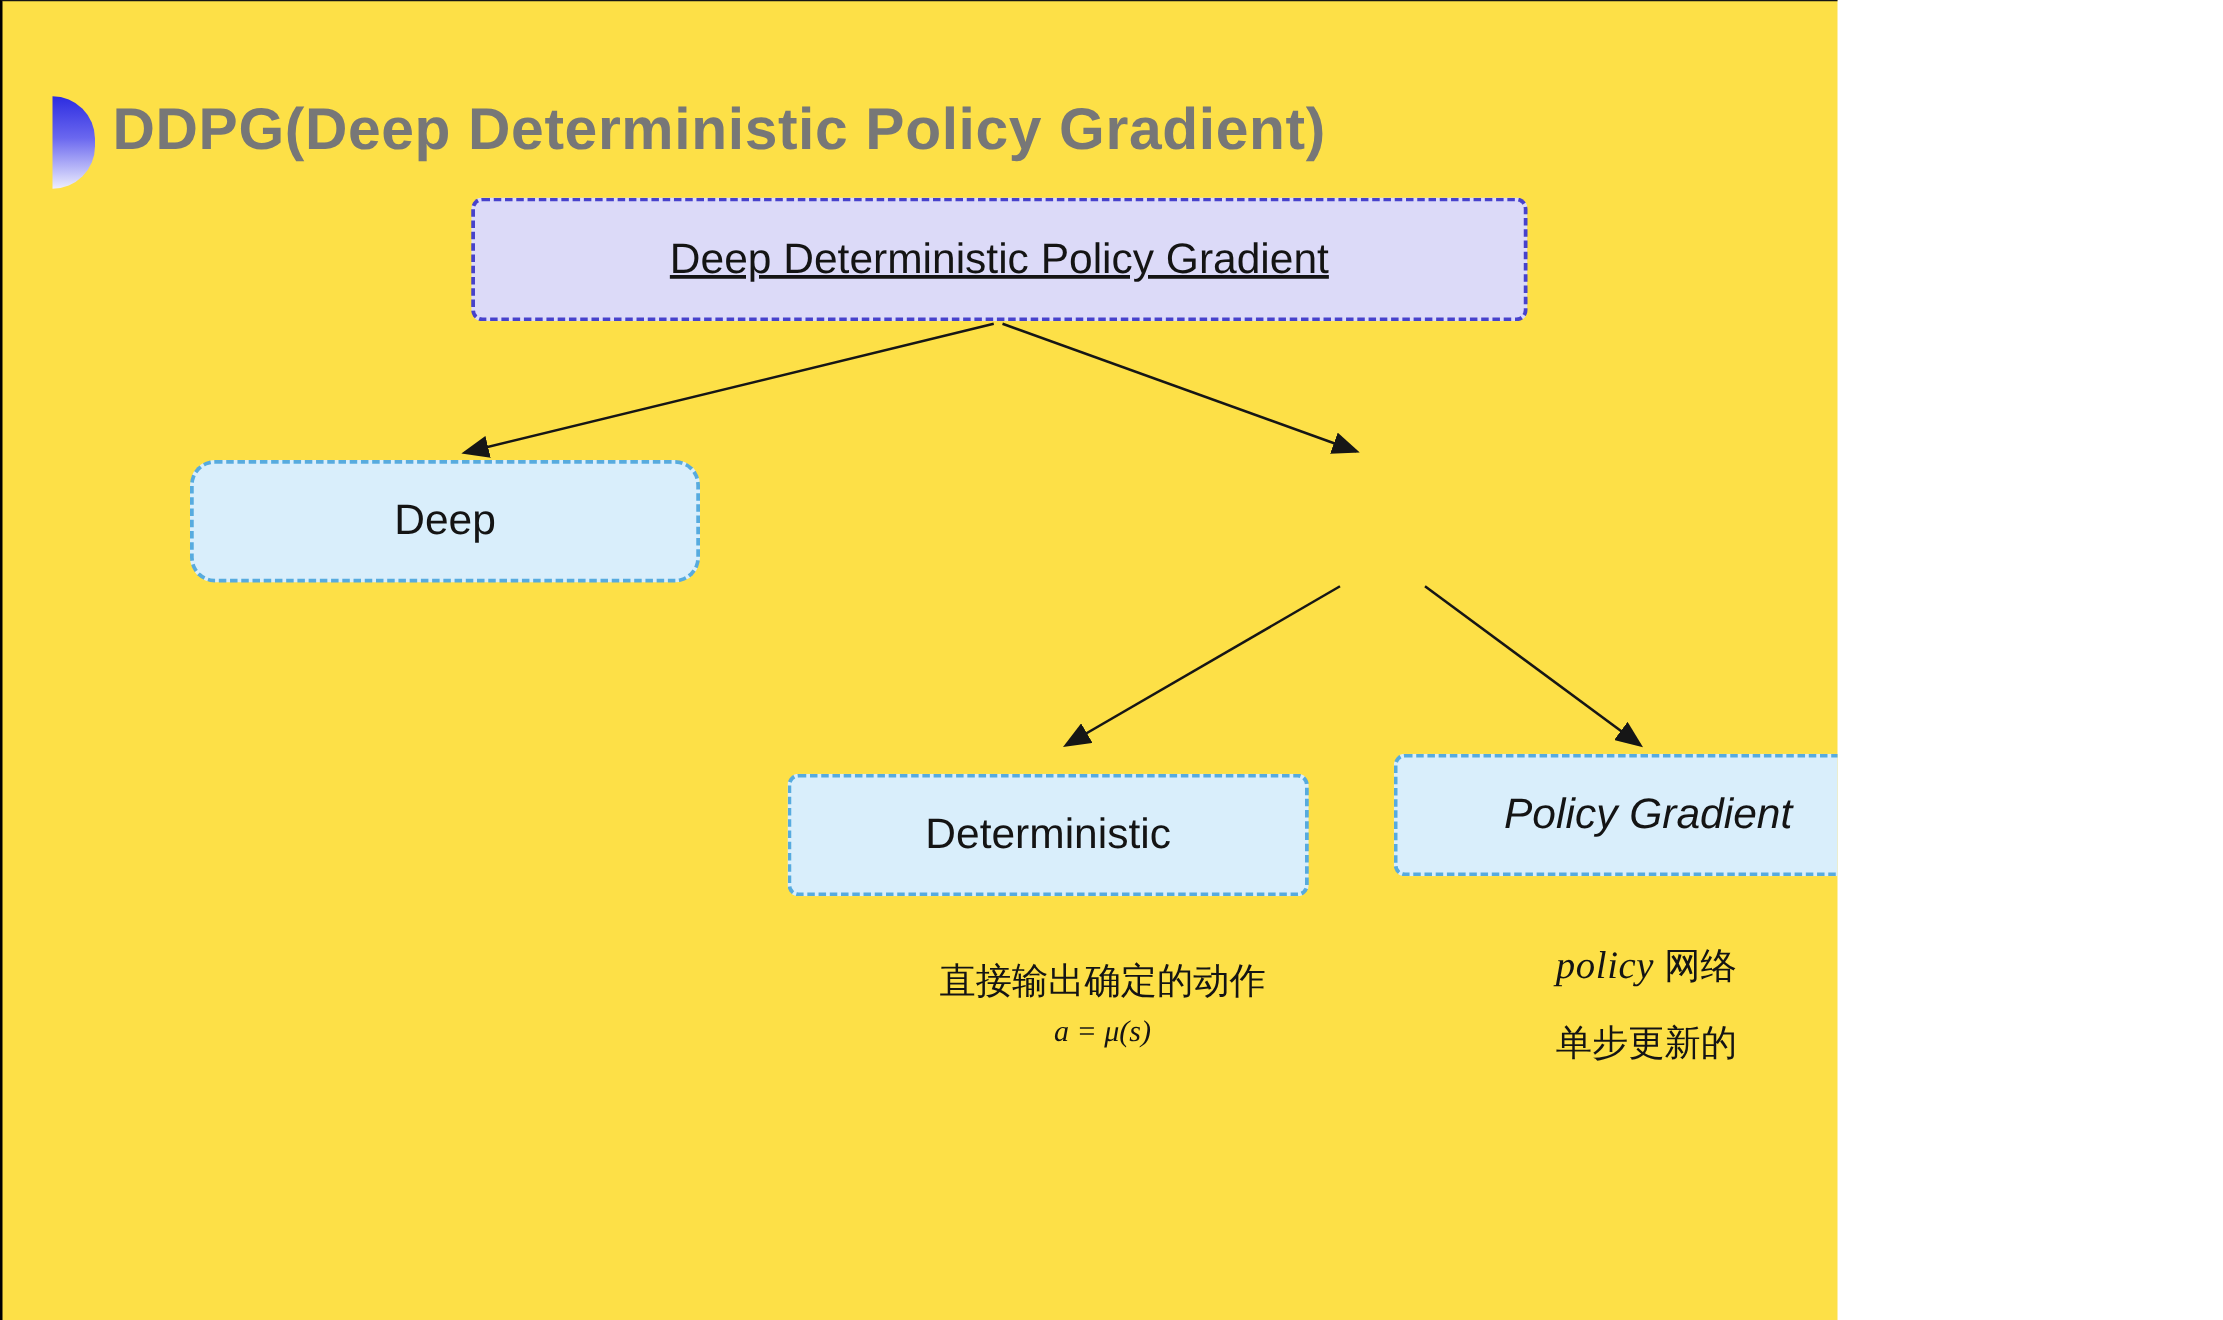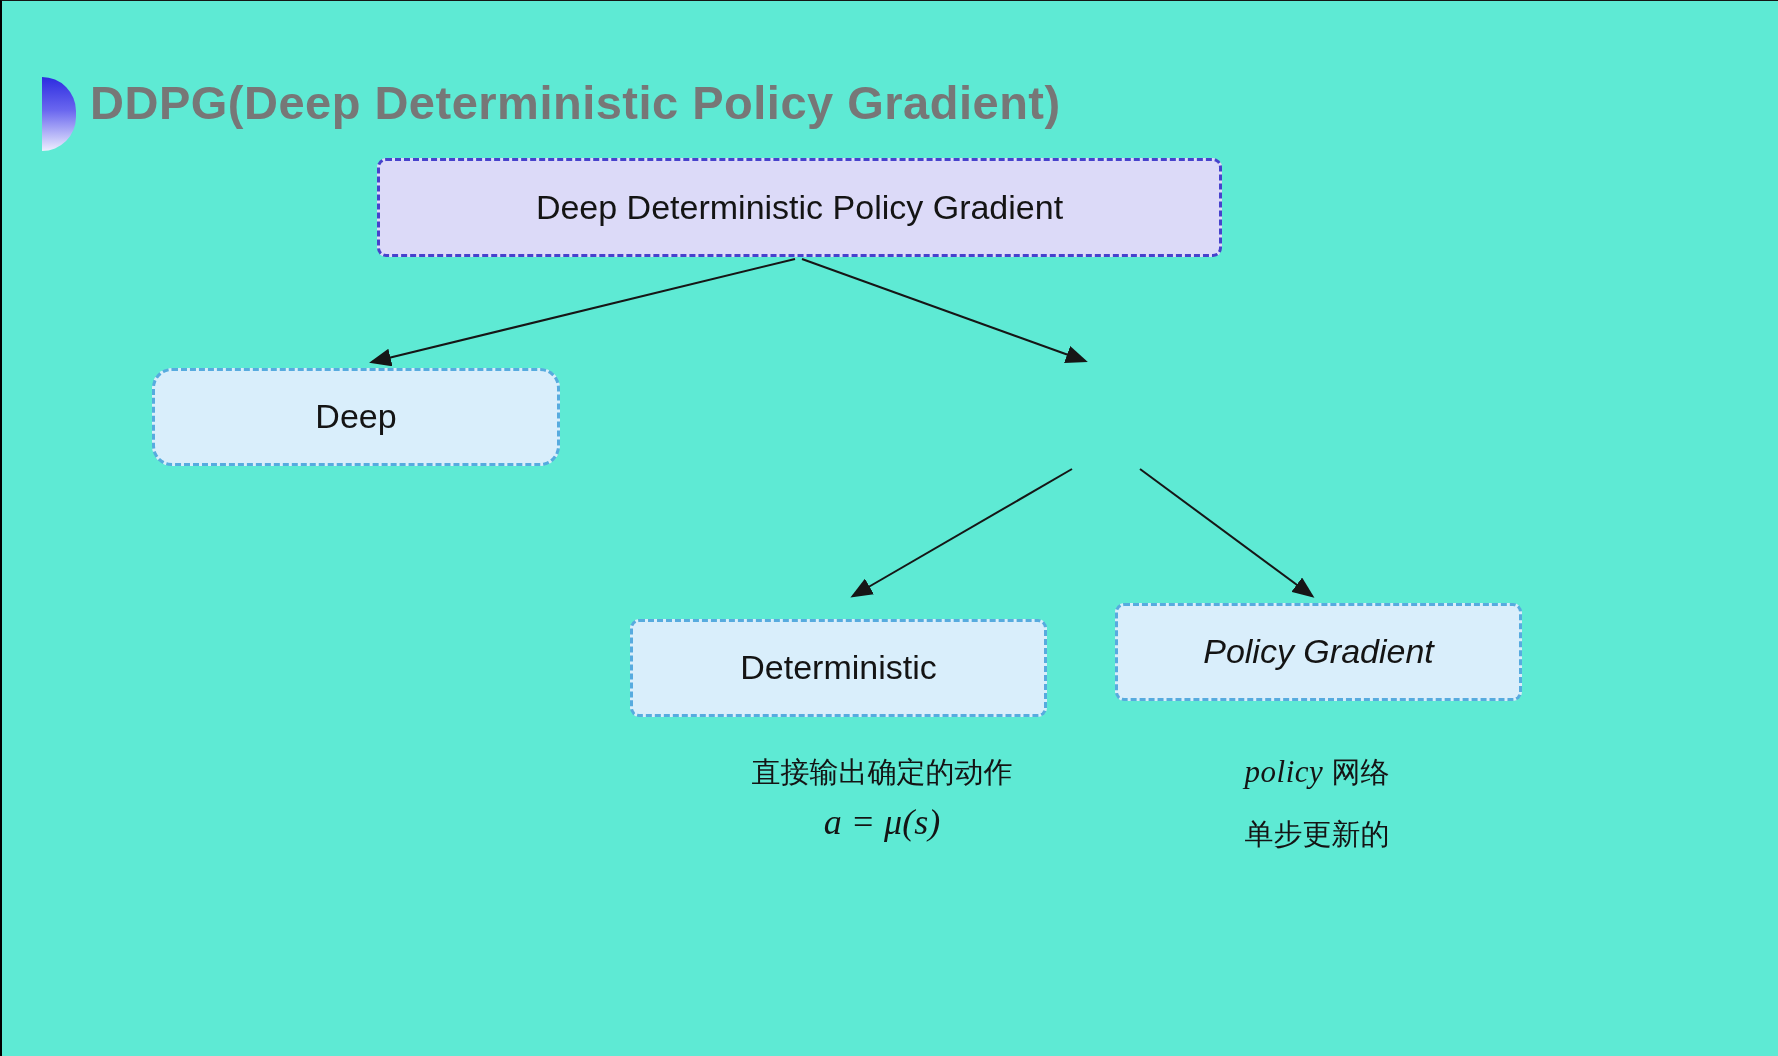--- a/index.html
+++ b/index.html
@@ -3,63 +3,63 @@
 <meta charset="utf-8">
 <style>
   :root{
     --purple-fill:#dcdaf8; --purple-border:#4742cc;
     --blue-fill:#d9eefb;  --blue-border:#57abdf;
     --arrow:#161616; --title:#777777; --ink:#141414;
   }
   *{margin:0;padding:0;box-sizing:border-box;}
   html,body{background:#ffffff;}
   .slide{
-    position:relative;width:1778px;height:1056px;background:#5eead4;
+    position:relative;width:1470px;height:1056px;background:#fde047;
     border-left:2px solid #000;border-top:1px solid #151515;
     overflow:hidden;
     font-family:"Liberation Sans","DejaVu Sans",sans-serif;
     color:var(--ink);
   }
   .title-bullet{
     position:absolute;left:40px;top:76px;width:34px;height:74px;
     background:linear-gradient(180deg,#2c2ce0 0%,#6a67ef 45%,#c9c9fa 85%,#eeeefe 100%);
     border-radius:0 37px 37px 0 / 0 37px 37px 0;
   }
   .page-title{
     position:absolute;left:88px;top:74px;
     font-size:47px;font-weight:600;color:var(--title);
     letter-spacing:0.5px;white-space:nowrap;
   }
   .node{
     position:absolute;display:flex;align-items:center;justify-content:center;
     border-radius:9px;font-size:34px;color:var(--ink);
     text-align:center;line-height:1.1;
   }
-  .node.purple{background:var(--purple-fill);border:3px dashed var(--purple-border);}
+  .node.purple{background:var(--purple-fill);border:3px dashed var(--purple-border);text-decoration:underline;}
   .node.blue{background:var(--blue-fill);border:3px dashed var(--blue-border);}
   .node-root{left:375px;top:157px;width:845px;height:99px;}
   .node-deep{left:150px;top:367px;width:408px;height:98px;border-radius:20px;}
   .node-dpg{left:739px;top:367px;width:708px;height:98px;}
   .node-det{left:628px;top:618px;width:417px;height:98px;}
   .node-pg{left:1113px;top:602px;width:407px;height:98px;font-style:italic;}
   .arrow-layer{position:absolute;left:0;top:0;width:1778px;height:1056px;pointer-events:none;}
   .note{
     position:absolute;text-align:center;font-size:29px;color:var(--ink);
   }
   .note .line{display:block;margin-bottom:22px;white-space:nowrap;}
   .note-deep{left:100px;top:731px;width:520px;}
   .note-det{left:690px;top:752px;width:380px;}
   .note-pg{left:1140px;top:752px;width:350px;}
   .em{
     font-family:"Liberation Serif","DejaVu Serif",serif;
     font-style:italic;font-size:31px;letter-spacing:0.5px;
   }
   .math{
     font-family:"Liberation Serif","DejaVu Serif",serif;
-    font-style:italic;font-size:36px;
+    font-style:italic;font-size:24px;
   }
 </style>
 </head>
 <body>
 
 <div class="slide">
 
   <div class="title-bullet"></div>
   <div class="page-title">DDPG(Deep Deterministic Policy Gradient)</div>
 
@@ -87,21 +87,21 @@
   <div class="node blue node-det">
     <span>Deterministic</span>
   </div>
 
   <div class="node blue node-pg">
     <span>Policy Gradient</span>
   </div>
 
 
   <div class="note note-det">
-    <span class="line" style="margin-bottom:8px;">直接输出确定的动作</span>
+    <span class="line" style="margin-bottom:8px;margin-top:12px;">直接输出确定的动作</span>
     <span class="line math">a = μ(s)</span>
   </div>
 
   <div class="note note-pg">
     <span class="line"><span class="em">policy</span><span> 网络</span></span>
     <span class="line" style="margin-bottom:8px;">单步更新的</span>
   </div>
 
 </div>
 

